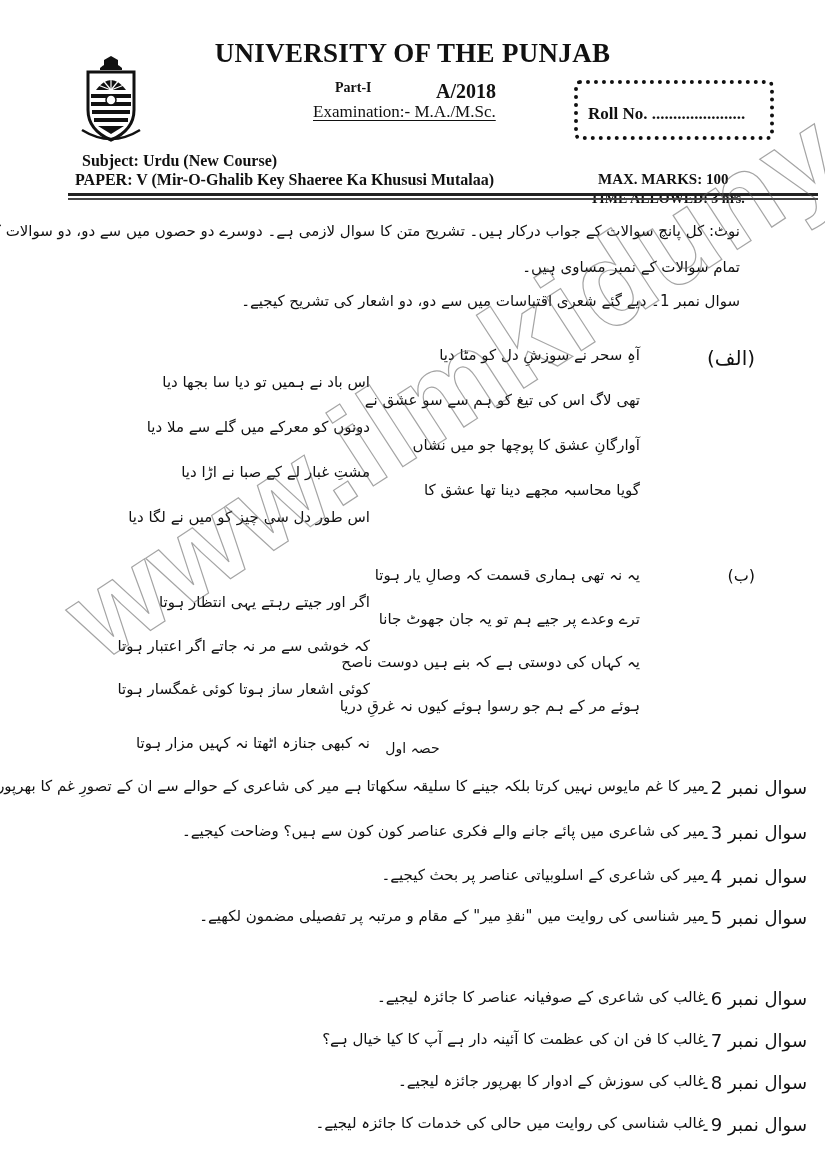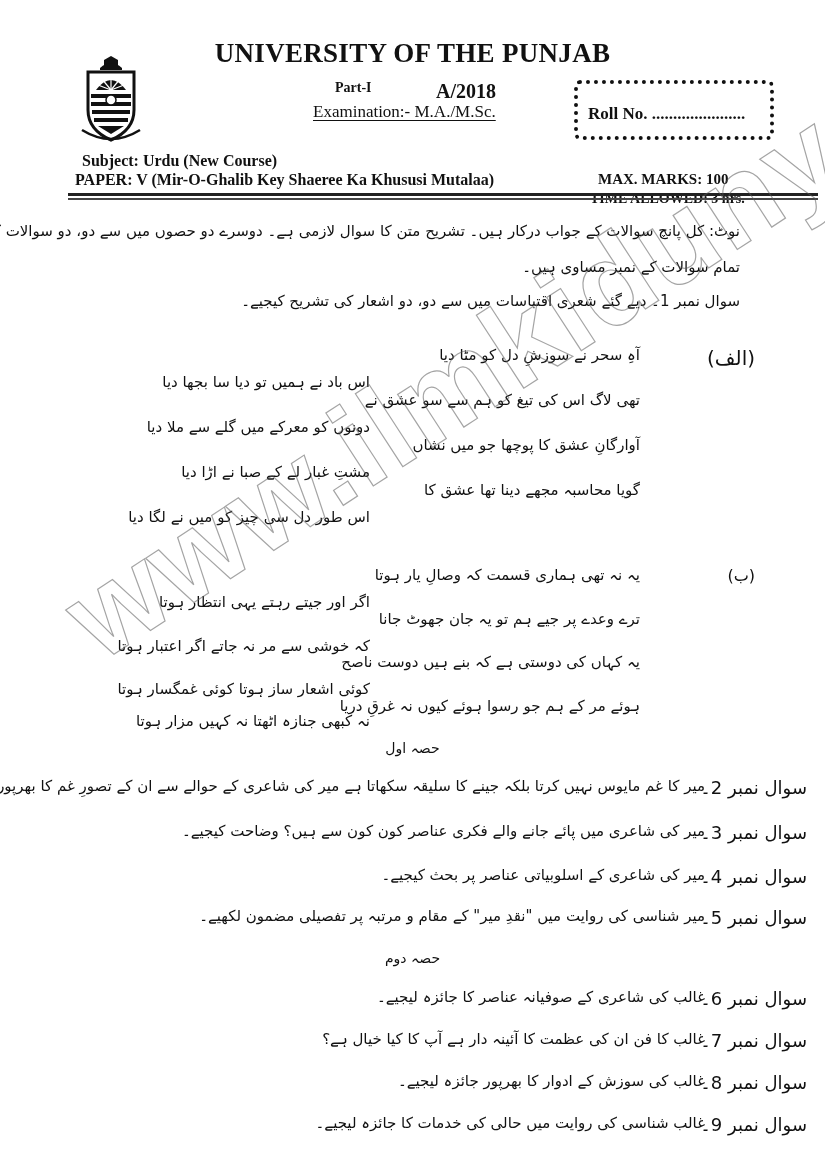--- a/index.html
+++ b/index.html
@@ -100,37 +100,36 @@
   <div class="abs ur couplet-l" style="top:481px">اس طور دل سی چیز کو میں نے لگا دیا</div>
 
   <div class="abs ur label-b">(ب)</div>
   <div class="abs ur couplet-r" style="top:566px">یہ نہ تھی ہماری قسمت کہ وصالِ یار ہوتا</div>
   <div class="abs ur couplet-l" style="top:566px">اگر اور جیتے رہتے یہی انتظار ہوتا</div>
   <div class="abs ur couplet-r" style="top:610px">ترے وعدے پر جیے ہم تو یہ جان جھوٹ جانا</div>
   <div class="abs ur couplet-l" style="top:610px">کہ خوشی سے مر نہ جاتے اگر اعتبار ہوتا</div>
   <div class="abs ur couplet-r" style="top:653px">یہ کہاں کی دوستی ہے کہ بنے ہیں دوست ناصح</div>
   <div class="abs ur couplet-l" style="top:653px">کوئی اشعار ساز ہوتا کوئی غمگسار ہوتا</div>
   <div class="abs ur couplet-r" style="top:697px">ہوئے مر کے ہم جو رسوا ہوئے کیوں نہ غرقِ دریا</div>
-  <div class="abs ur couplet-l" style="top:685px">نہ کبھی جنازہ اٹھتا نہ کہیں مزار ہوتا</div>
+  <div class="abs ur couplet-l" style="top:707px">نہ کبھی جنازہ اٹھتا نہ کہیں مزار ہوتا</div>
 
   <div class="abs sec-head" style="top:740px">حصہ اول</div>
 
   <div class="abs qnum" style="top:777px">سوال نمبر 2۔</div>
   <div class="abs qtext" style="top:777px; right:120px">میر کا غم مایوس نہیں کرتا بلکہ جینے کا سلیقہ سکھاتا ہے میر کی شاعری کے حوالے سے ان کے تصورِ غم کا بھرپور جائزہ لیجیے۔</div>
 
   <div class="abs qnum" style="top:822px">سوال نمبر 3۔</div>
   <div class="abs qtext" style="top:822px; right:120px">میر کی شاعری میں پائے جانے والے فکری عناصر کون کون سے ہیں؟ وضاحت کیجیے۔</div>
 
   <div class="abs qnum" style="top:866px">سوال نمبر 4۔</div>
   <div class="abs qtext" style="top:866px; right:120px">میر کی شاعری کے اسلوبیاتی عناصر پر بحث کیجیے۔</div>
 
   <div class="abs qnum" style="top:907px">سوال نمبر 5۔</div>
   <div class="abs qtext" style="top:907px; right:120px">میر شناسی کی روایت میں "نقدِ میر" کے مقام و مرتبہ پر تفصیلی مضمون لکھیے۔</div>
 
-  <div class="abs sec-head" style="top:950px">حصہ دوم</div>
 
   <div class="abs qnum" style="top:988px">سوال نمبر 6۔</div>
   <div class="abs qtext" style="top:988px; right:120px">غالب کی شاعری کے صوفیانہ عناصر کا جائزہ لیجیے۔</div>
 
   <div class="abs qnum" style="top:1030px">سوال نمبر 7۔</div>
   <div class="abs qtext" style="top:1030px; right:120px">غالب کا فن ان کی عظمت کا آئینہ دار ہے آپ کا کیا خیال ہے؟</div>
 
   <div class="abs qnum" style="top:1072px">سوال نمبر 8۔</div>
   <div class="abs qtext" style="top:1072px; right:120px">غالب کی سوزش کے ادوار کا بھرپور جائزہ لیجیے۔</div>
 

